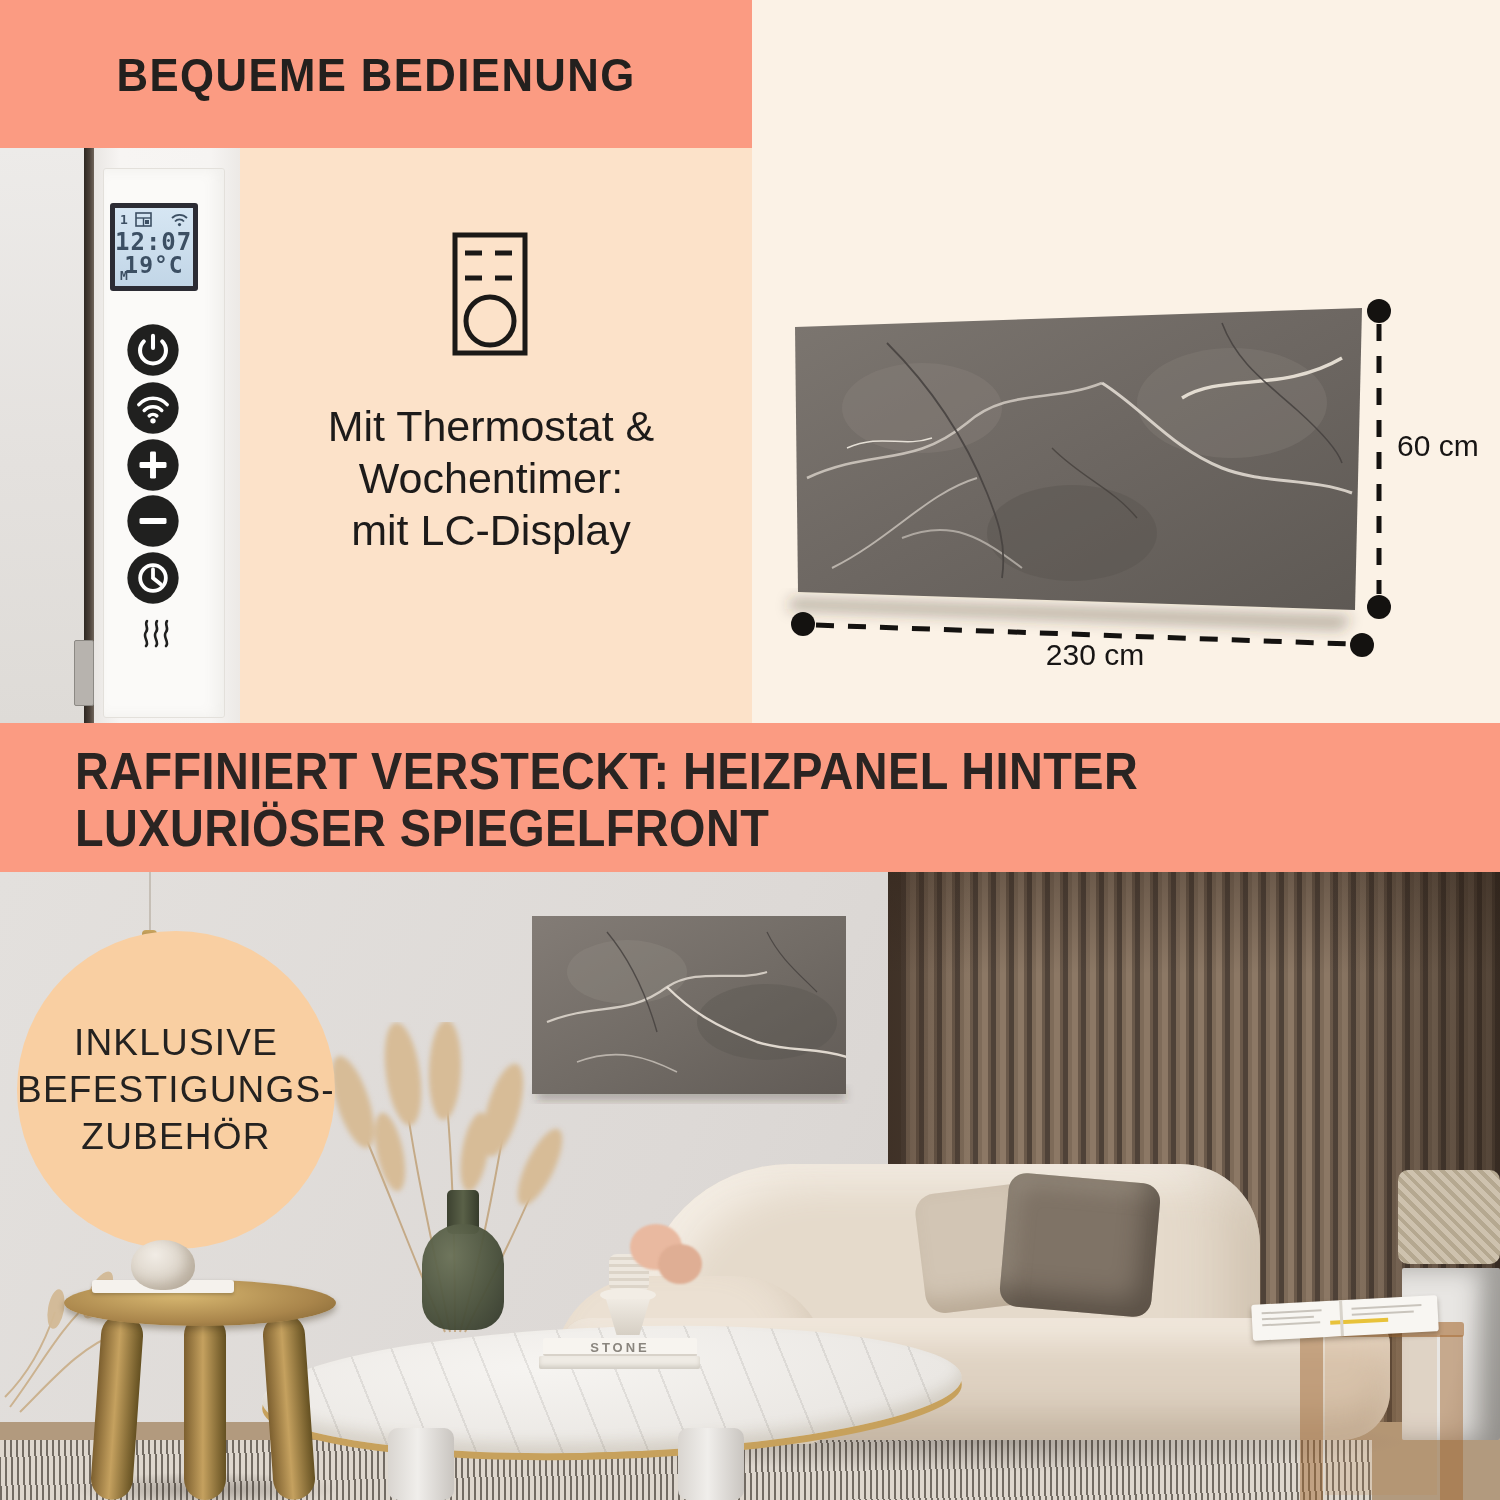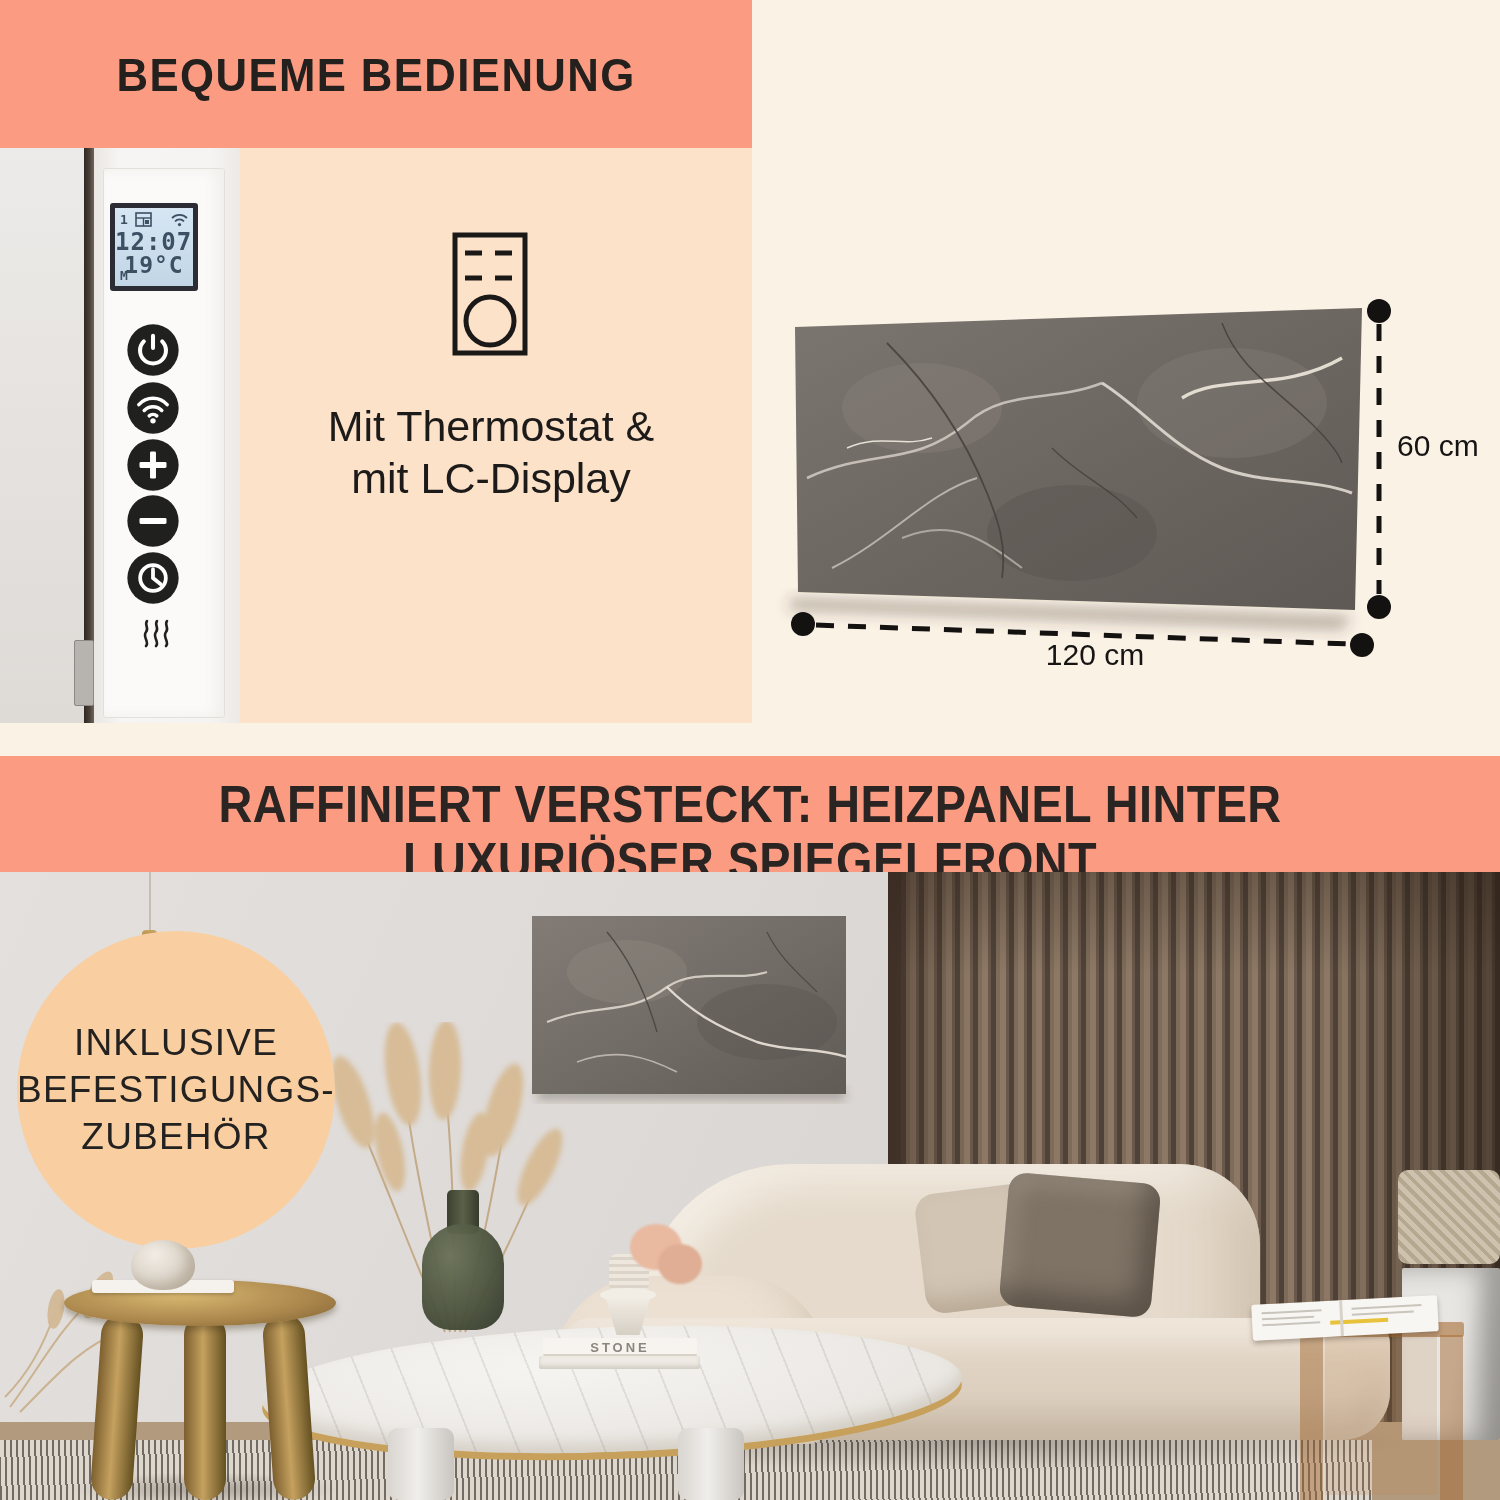--- a/index.html
+++ b/index.html
@@ -36,21 +36,21 @@
             font-family:"DejaVu Sans Mono",monospace;letter-spacing:1px;}
   .lcd-mode{left:5px;top:60px;font-size:13px;font-weight:700;font-family:"DejaVu Sans Mono",monospace;}
   .btn{width:54px;height:54px;}
   .remote-icon{left:452px;top:84px;width:76px;height:124px;}
   .feat-text{left:235px;top:252px;width:512px;text-align:center;
              font-size:43px;line-height:52px;color:#1D1B1A;}
   
   .feat-right{left:752px;top:148px;width:596px;height:575px;background:#FBF2E6;}
   .dim-label{font-size:30px;color:#171514;white-space:nowrap;}
   
-  .band{left:0;top:723px;width:1500px;height:176px;background:#FB9B82;text-align:center;margin-top:33px;}
+  .band{left:0;top:723px;width:1500px;height:176px;background:#FB9B82;}
   .band-inner{padding-top:20px;}
   .band-line{font-size:52px;line-height:57px;font-weight:700;letter-spacing:.5px;color:#2A2422;
              transform:scaleX(.9);white-space:nowrap;}
   
   .scene{left:0;top:872px;width:1500px;height:628px;overflow:hidden;
          background:linear-gradient(115deg,#E3E0DD 0%,#DDD9D6 45%,#D6D2CF 75%);}
   .slats{left:888px;top:0;width:612px;height:566px;border-left:13px solid #46392E;
          background:repeating-linear-gradient(90deg,#4F4238 0 5px,#7E6B59 5px 9px,#8C7865 9px 15px,#6A594A 15px 18px);}
   .slats-shade{left:888px;top:0;width:612px;height:566px;
         background:linear-gradient(90deg,rgba(55,40,30,.45),rgba(55,40,30,0) 14%,rgba(55,40,30,0) 72%,rgba(35,24,16,.55)),
@@ -212,20 +212,21 @@
       <rect x="3" y="3" width="70" height="118" fill="none" stroke="#1B1917" stroke-width="5"></rect>
       <line x1="13" y1="21" x2="30" y2="21" stroke="#1B1917" stroke-width="5"></line>
       <line x1="43" y1="21" x2="60" y2="21" stroke="#1B1917" stroke-width="5"></line>
       <line x1="13" y1="46" x2="30" y2="46" stroke="#1B1917" stroke-width="5"></line>
       <line x1="43" y1="46" x2="60" y2="46" stroke="#1B1917" stroke-width="5"></line>
       <circle cx="38" cy="89" r="24" fill="none" stroke="#1B1917" stroke-width="5"></circle>
     </svg>
 
     <div class="abs feat-text">
       <div>Mit Thermostat &amp;</div>
+      <div>Wochentimer:</div>
       <div>mit LC-Display</div>
     </div>
   </div>
 
   <div class="abs feat-right">
     <svg class="abs" style="left:0;top:0;" width="748" height="575" viewBox="0 0 748 575">
       <defs>
         <linearGradient id="mg" x1="0" y1="0" x2="1" y2="1">
           <stop offset="0" stop-color="#7C7670"></stop>
           <stop offset="0.5" stop-color="#6D6762"></stop>
@@ -263,21 +264,21 @@
         <circle cx="627" cy="459" r="12" fill="#141210"></circle>
       </g>
 
       <g>
         <line x1="64" y1="477" x2="598" y2="496" stroke="#141210" stroke-width="5" stroke-dasharray="18 14"></line>
         <circle cx="51" cy="476" r="12" fill="#141210"></circle>
         <circle cx="610" cy="497" r="12" fill="#141210"></circle>
       </g>
     </svg>
     <div class="abs dim-label" style="left:645px;top:281px;">60 cm</div>
-    <div class="abs dim-label" style="left:283px;top:490px;width:120px;text-align:center;">120 cm</div>
+    <div class="abs dim-label" style="left:283px;top:490px;width:120px;text-align:center;">230 cm</div>
   </div>
 
   <div class="abs band">
     <div class="band-inner">
       <div class="band-line">RAFFINIERT VERSTECKT: HEIZPANEL HINTER</div>
       <div class="band-line">LUXURIÖSER SPIEGELFRONT</div>
     </div>
   </div>
 
   <div class="abs scene">

